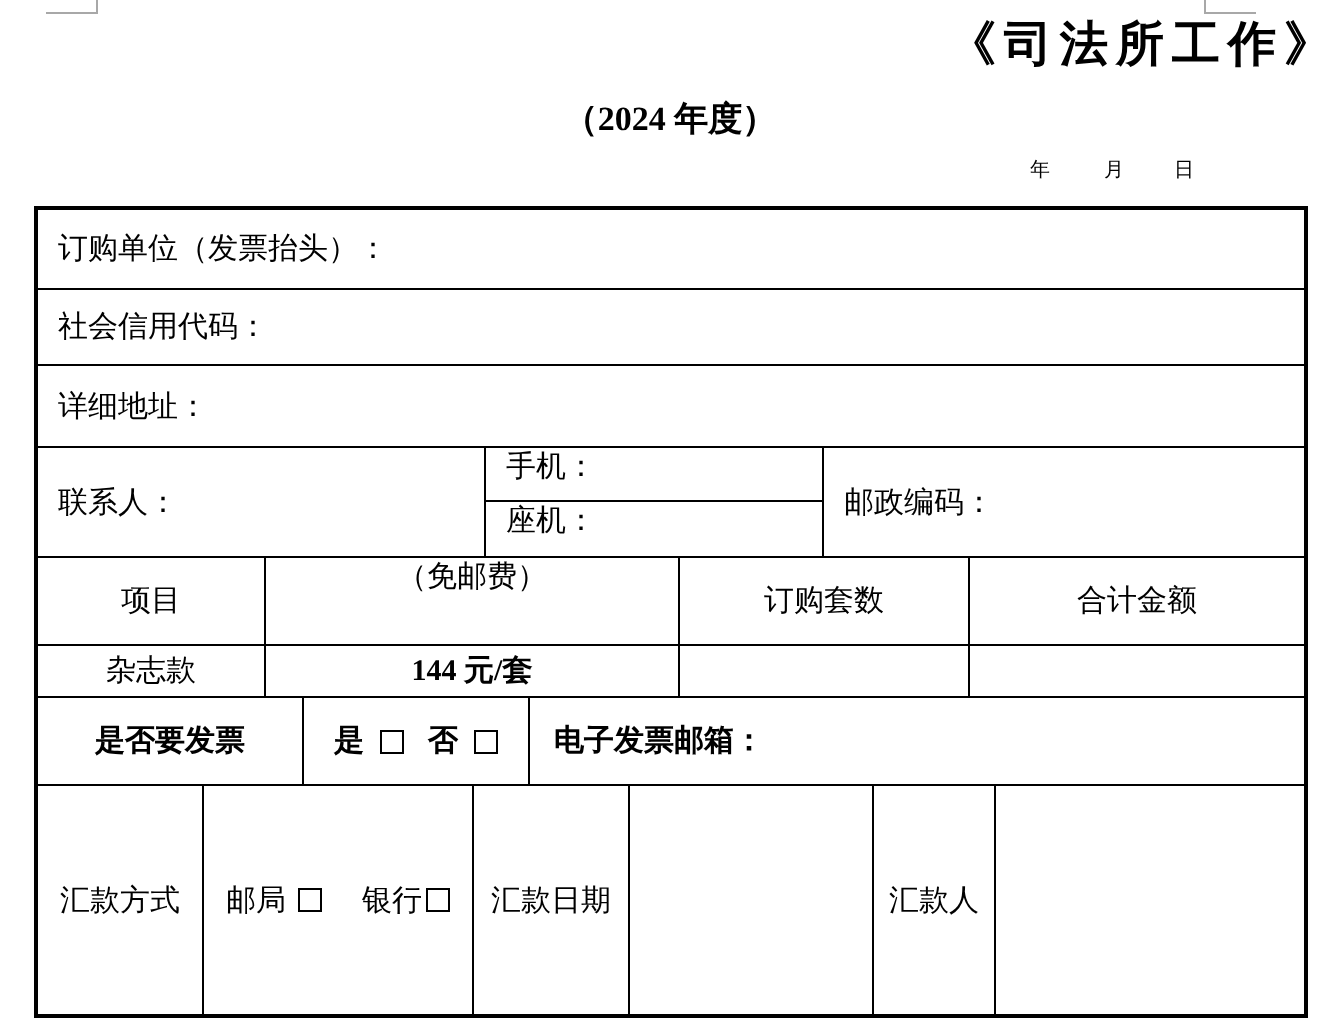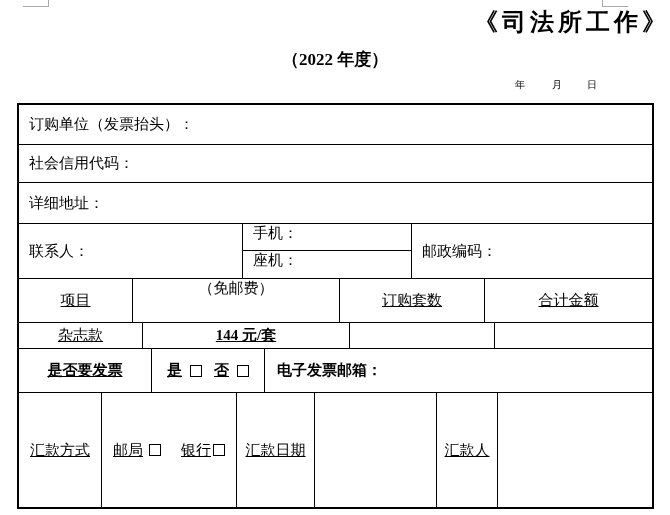--- a/index.html
+++ b/index.html
@@ -23,42 +23,42 @@
   .dateline .d { margin-left:25px; }
 
   .form-table { position:absolute; left:17px; top:103px; width:637px; height:406px;
                 border:2px solid #000; box-sizing:border-box;
                 display:flex; flex-direction:column; }
   .row  { display:flex; flex:none; border-bottom:1px solid #000; box-sizing:border-box; }
   .row:last-child { border-bottom:none; flex:1; }
   .cell { flex:none; border-right:1px solid #000; box-sizing:border-box;
           display:flex; align-items:center; font-size:15px; overflow:hidden; }
   .cell:last-child { border-right:none; flex:1; }
-  .cell.center { justify-content:center; text-align:center;text-decoration:underline; }
+  .cell.center { justify-content:center; text-align:center; }
   .cell.pad    { padding-left:10px; }
   .cell.stack  { flex-direction:column; align-items:stretch; padding:0; }
   .sub  { box-sizing:border-box; display:flex; }
   .sub.first { border-bottom:1px solid #000; }
   .sub.pad   { padding-left:10px; }
   .sub.center{ justify-content:center; text-align:center; }
   .bold { font-weight:bold; }
   .checkbox { display:inline-block; width:12px; height:12px;
               border:1px solid #000; box-sizing:border-box; vertical-align:-1px; }
   .nowrap { white-space:nowrap; }
 </style>
 </head>
 <body>
 
 <div class="page">
 
   <div class="corner-left"></div>
   <div class="corner-right"></div>
 
   <div class="title">《司法所工作》</div>
-  <div class="subtitle">（2022 年度）</div>
+  <div class="subtitle">（2024 年度）</div>
 
   <div class="dateline"><span>年</span><span class="m">月</span><span class="d">日</span></div>
 
   <div class="form-table">
 
     <div class="row" style="height:40px">
       <div class="cell pad">
         <span>订购单位（发票抬头）：</span>
       </div>
     </div>
@@ -103,21 +103,21 @@
       </div>
       <div class="cell center" style="width:145px">
         <span>订购套数</span>
       </div>
       <div class="cell center">
         <span>合计金额</span>
       </div>
     </div>
 
     <div class="row" style="height:26px">
-      <div class="cell center" style="width:124px">
+      <div class="cell center" style="width:114px">
         <span>杂志款</span>
       </div>
       <div class="cell center bold" style="width:207px">
         <span>144 元/套</span>
       </div>
       <div class="cell" style="width:145px"></div>
       <div class="cell"></div>
     </div>
 
     <div class="row bold" style="height:44px">

